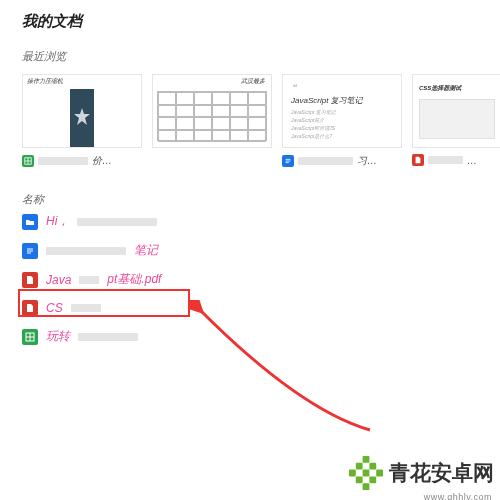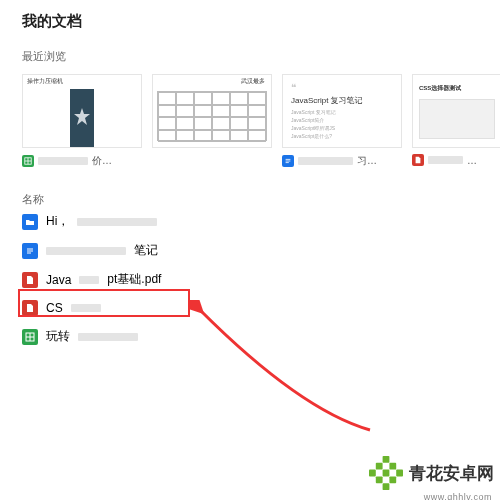--- a/index.html
+++ b/index.html
@@ -1,17 +1,17 @@
 <!DOCTYPE html>
 <html><head>
 <meta charset="utf-8">
 <style>
   *{box-sizing:border-box;margin:0;padding:0;font-family:"PingFang SC","Microsoft YaHei",sans-serif;}
   body{background:#fff;width:500px;height:500px;position:relative;overflow:hidden;}
-  .page{padding:12px 8px 0 22px;}
+  .page{padding:12px 8px 0 22px;font-style:italic;}
   .title{font-size:15px;font-weight:600;color:#222;margin-bottom:18px;}
   .section-label{font-size:11px;color:#666;margin-bottom:10px;}
   .recent-row{display:flex;gap:10px;margin-bottom:24px;}
   .card{width:120px;flex-shrink:0;}
   .thumb{width:120px;height:74px;border:1px solid #e5e5e5;background:#fff;display:flex;align-items:center;justify-content:center;overflow:hidden;font-size:6px;color:#555;}
   .thumb1{display:flex;flex-direction:column;}
   .thumb1 .hdr{height:14px;display:flex;}
   .thumb1 .hdr div{flex:1;border-right:1px solid #fff;background:#2f4a5a;}
   .thumb1 .low{flex:1;display:flex;}
   .thumb1 .low .l{flex:1;background:#2f4a5a;display:flex;align-items:center;justify-content:center;}
@@ -29,27 +29,27 @@
   .thumb4{flex-direction:column;align-items:flex-start;padding:6px;}
   .thumb4 .h{font-size:6px;color:#333;font-weight:600;}
   .thumb4 .box{margin-top:6px;width:100%;height:40px;background:#f1f1f1;border:1px solid #e0e0e0;}
   .card-title{display:flex;align-items:center;gap:4px;margin-top:6px;font-size:10px;color:#555;}
   .fi{width:12px;height:12px;border-radius:2px;display:flex;align-items:center;justify-content:center;}
   .fi svg{width:8px;height:8px;}
   .g{background:#2da44e;}.b{background:#1a73e8;}.r{background:#d53a2f;}.bl{background:#1a73e8;}
   .placeholder{display:inline-block;height:8px;background:#e4e4e4;border-radius:1px;filter:blur(0.6px);}
   .list{margin-top:0;}
   .list .section-label{margin-bottom:0;}
-  .row{display:flex;align-items:center;gap:8px;padding:6px 0;font-size:12px;color:#000000;}
+  .row{display:flex;align-items:center;gap:8px;padding:6px 0;font-size:12px;color:#ec4899;}
   .row .fi{width:16px;height:16px;}
   .row .fi svg{width:10px;height:10px;}
   .hl{border:2px solid #e33;position:absolute;left:18px;top:289px;width:172px;height:28px;pointer-events:none;}
   .arrow{position:absolute;left:190px;top:300px;width:200px;height:140px;pointer-events:none;}
   .watermark{position:absolute;right:6px;bottom:10px;display:flex;align-items:center;gap:6px;}
-  .wm-text{font-size:17px;font-weight:700;color:#333;}
+  .wm-text{font-size:21px;font-weight:700;color:#333;}
   .wm-url{position:absolute;right:8px;bottom:-2px;font-size:9px;color:#888;letter-spacing:0.5px;}
   .wm-icon{width:34px;height:34px;}
 </style>
 </head>
 <body>
 
 <div class="page">
   <div class="title">我的文档</div>
 
   <div class="section-label">最近浏览</div>

